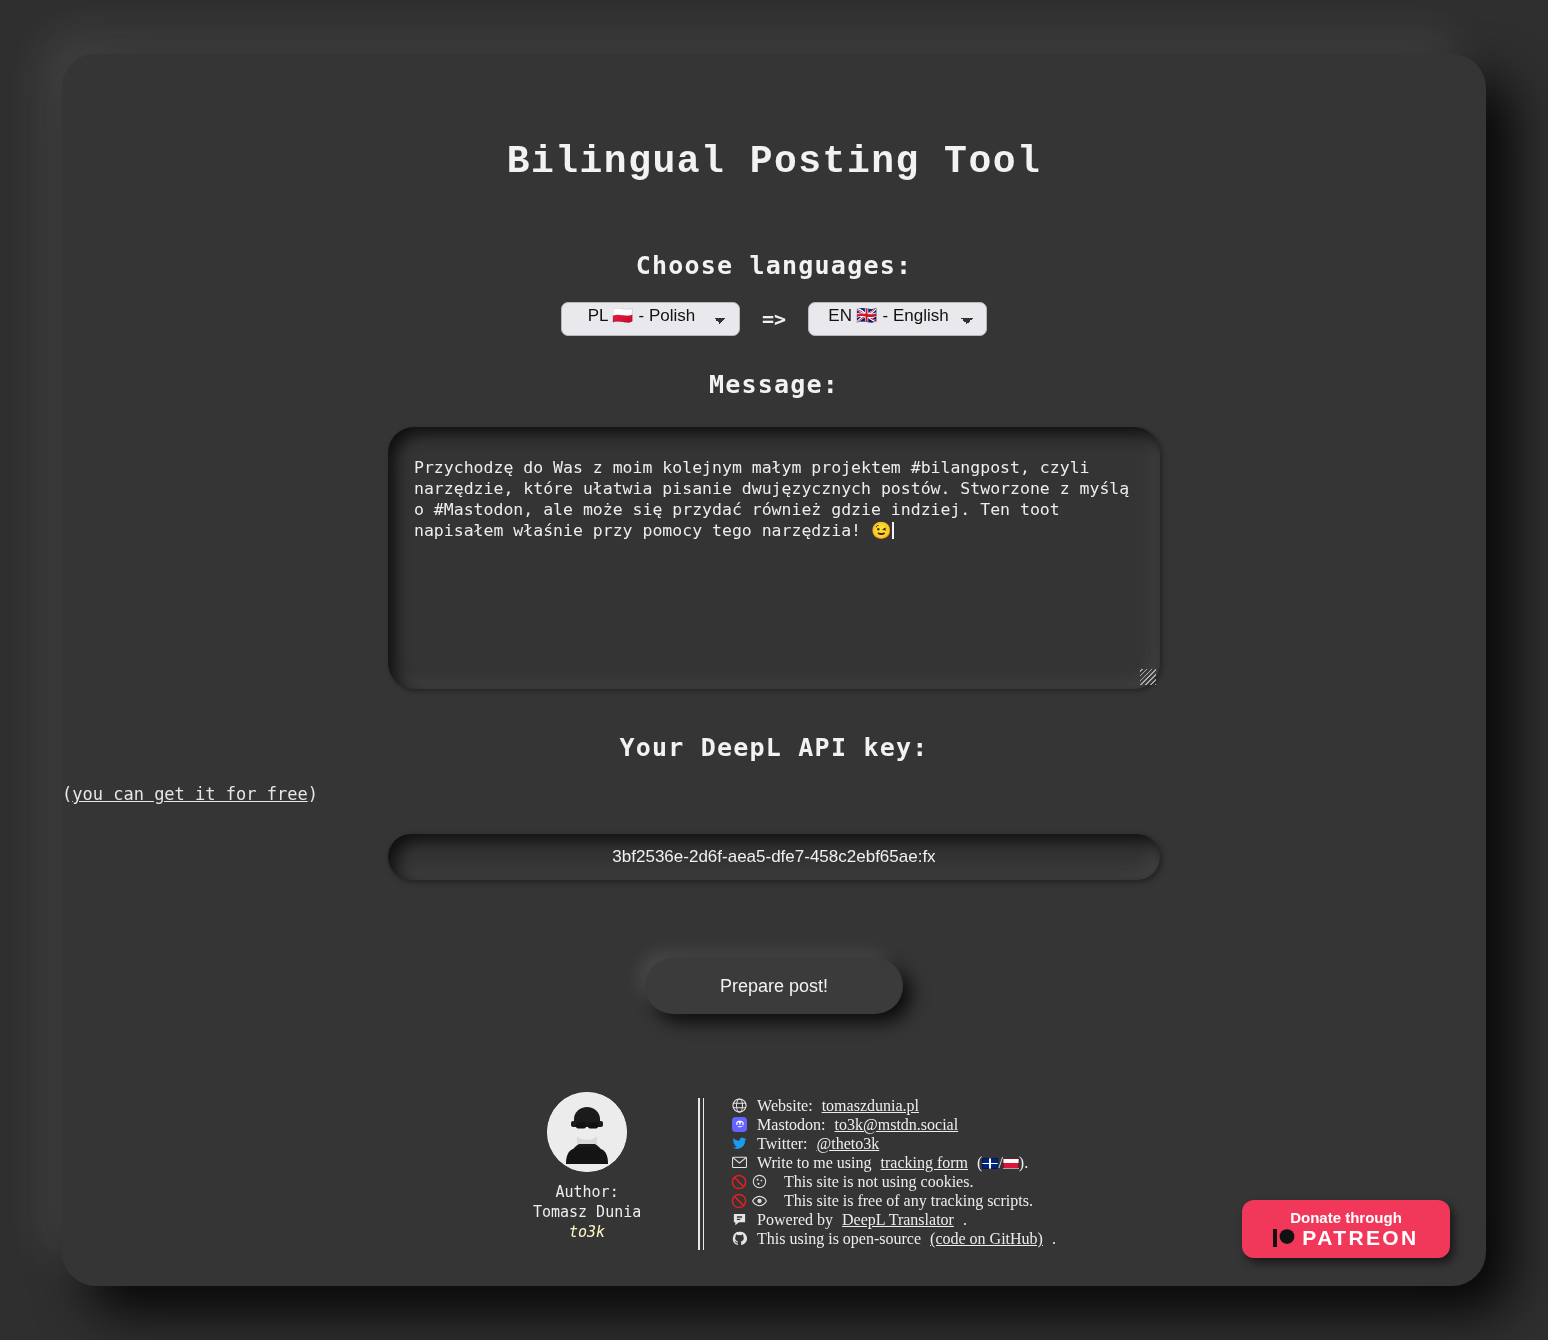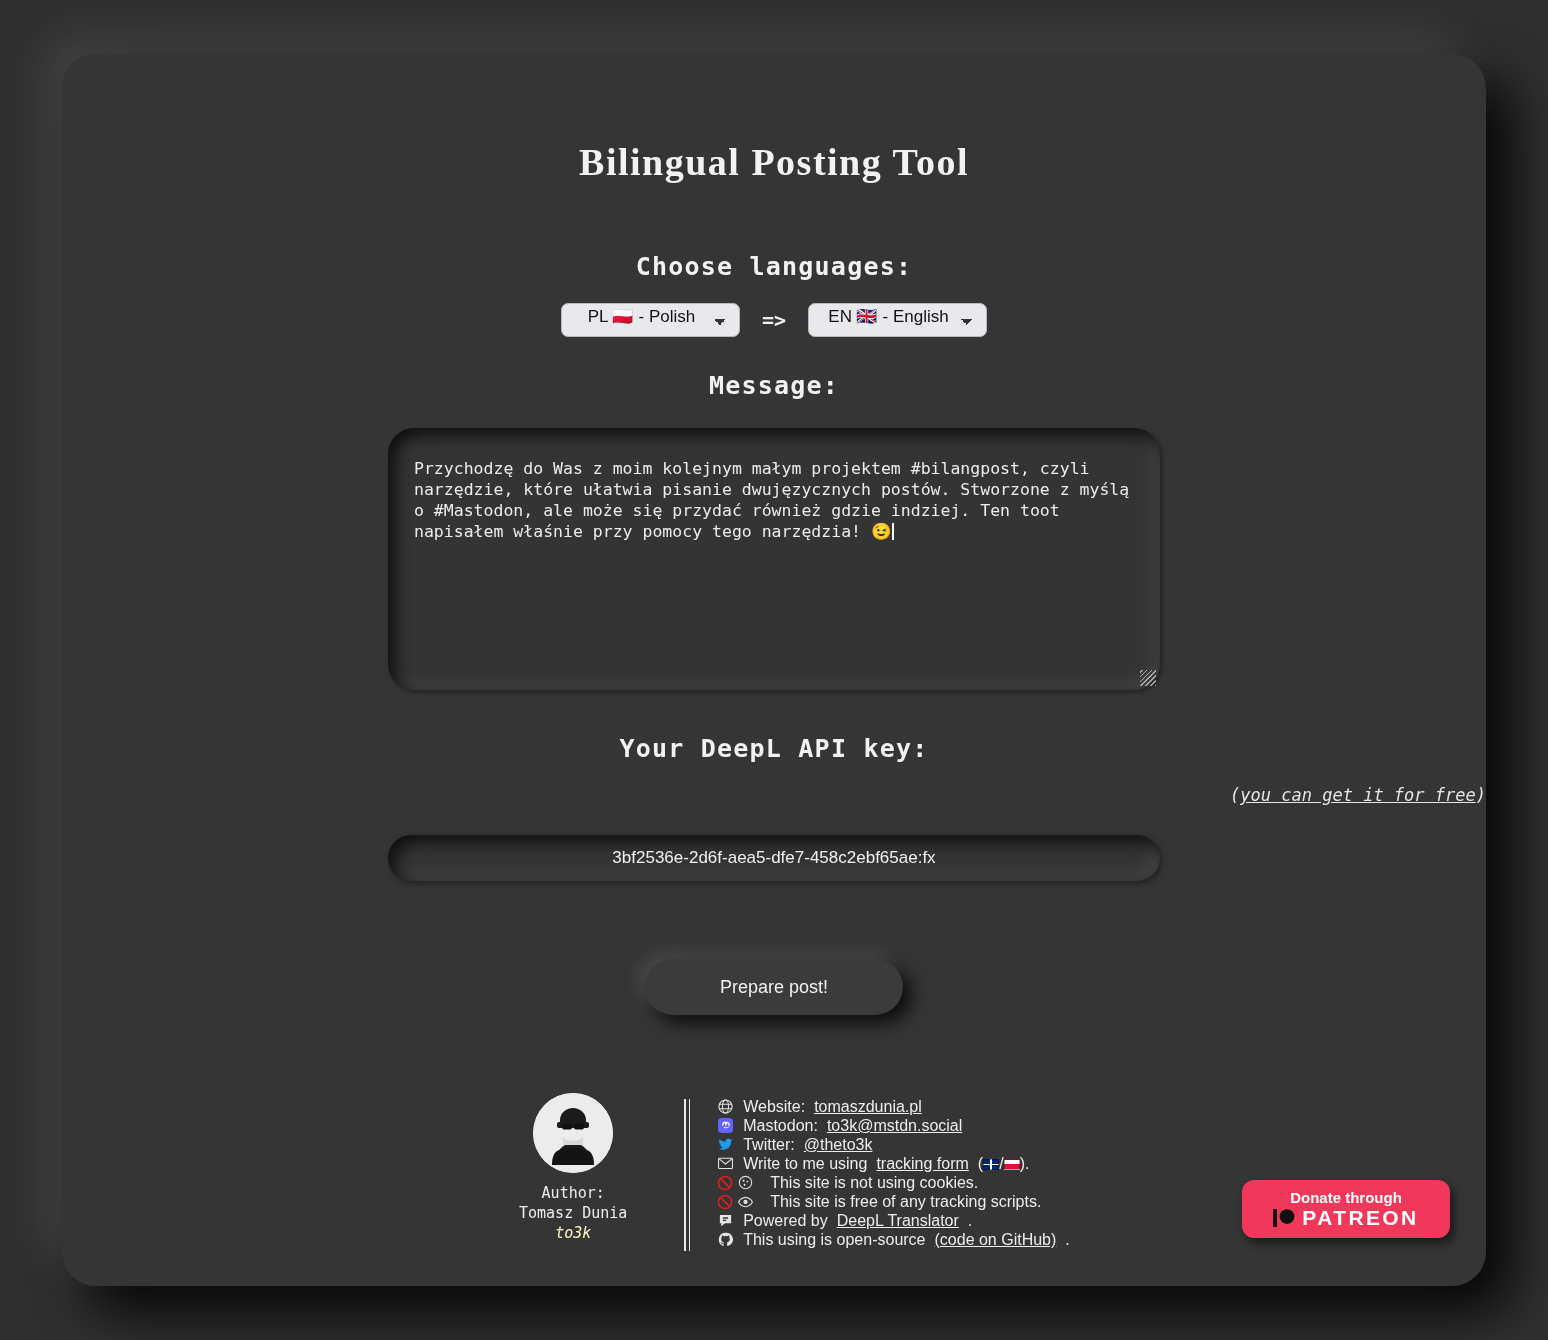--- a/index.html
+++ b/index.html
@@ -36,21 +36,21 @@
     overflow: hidden;
   }
 
   
   .h-title {
     text-align: center;
     color: #f2f2f2;
     font-size: 38px;
     font-weight: bold;
     letter-spacing: 1.5px;
-    font-family: Liberation Serif, serif;
+    font-family: Liberation Mono, monospace;
   }
   .h-sub {
     text-align: center;
     color: #f2f2f2;
     font-size: 25px;
     font-weight: bold;
     letter-spacing: 1.2px;
     font-family: "DejaVu Sans Mono", "Liberation Mono", monospace;
   }
 
@@ -139,26 +139,25 @@
     background: repeating-linear-gradient(
       -45deg,
       rgba(190,190,190,0.85) 0px, rgba(190,190,190,0.85) 1.2px,
       transparent 1.2px, transparent 3.4px);
     cursor: nwse-resize;
   }
 
   
   #apikey-heading { margin-top: 44px; margin-bottom: 22px; }
   #apikey-note {
-    text-align: right;
+    text-align: left;
     color: #e6e6e6;
     font-size: 17px;
     font-family: "DejaVu Sans Mono", "Liberation Mono", monospace;
     margin-bottom: 30px;
-    font-style: italic;
   }
   #apikey-note a {
     color: #e6e6e6;
     text-decoration: underline;
   }
   #apikey-input {
     display: block;
     width: 772px;
     height: 46px;
     margin: 0 auto;
@@ -248,21 +247,21 @@
     padding-top: 4px;
   }
   .link-line {
     display: flex;
     align-items: center;
     gap: 9px;
     color: #ededed;
     font-size: 16px;
     line-height: 19px;
     height: 19px;
-    font-family: Liberation Sans, sans-serif;
+    font-family: Liberation Serif, serif;
     white-space: nowrap;
   }
   .link-line a {
     color: #ededed;
     text-decoration: underline;
   }
   .ico {
     width: 17px;
     height: 17px;
     flex: 0 0 17px;
@@ -290,21 +289,21 @@
     background:
       linear-gradient(to bottom, transparent 42%, #fff 42% 58%, transparent 58%),
       linear-gradient(to right, transparent 40%, #fff 40% 60%, transparent 60%),
       #00247d;
   }
 
   
   #patreon-button {
     position: absolute;
     right: 36px;
-    bottom: 48px;
+    bottom: 28px;
     width: 208px;
     height: 58px;
     background: #f2385a;
     border-radius: 12px;
     box-shadow: 4px 5px 10px rgba(0,0,0,0.55);
     color: #ffffff;
     display: flex;
     flex-direction: column;
     align-items: center;
     justify-content: center;

